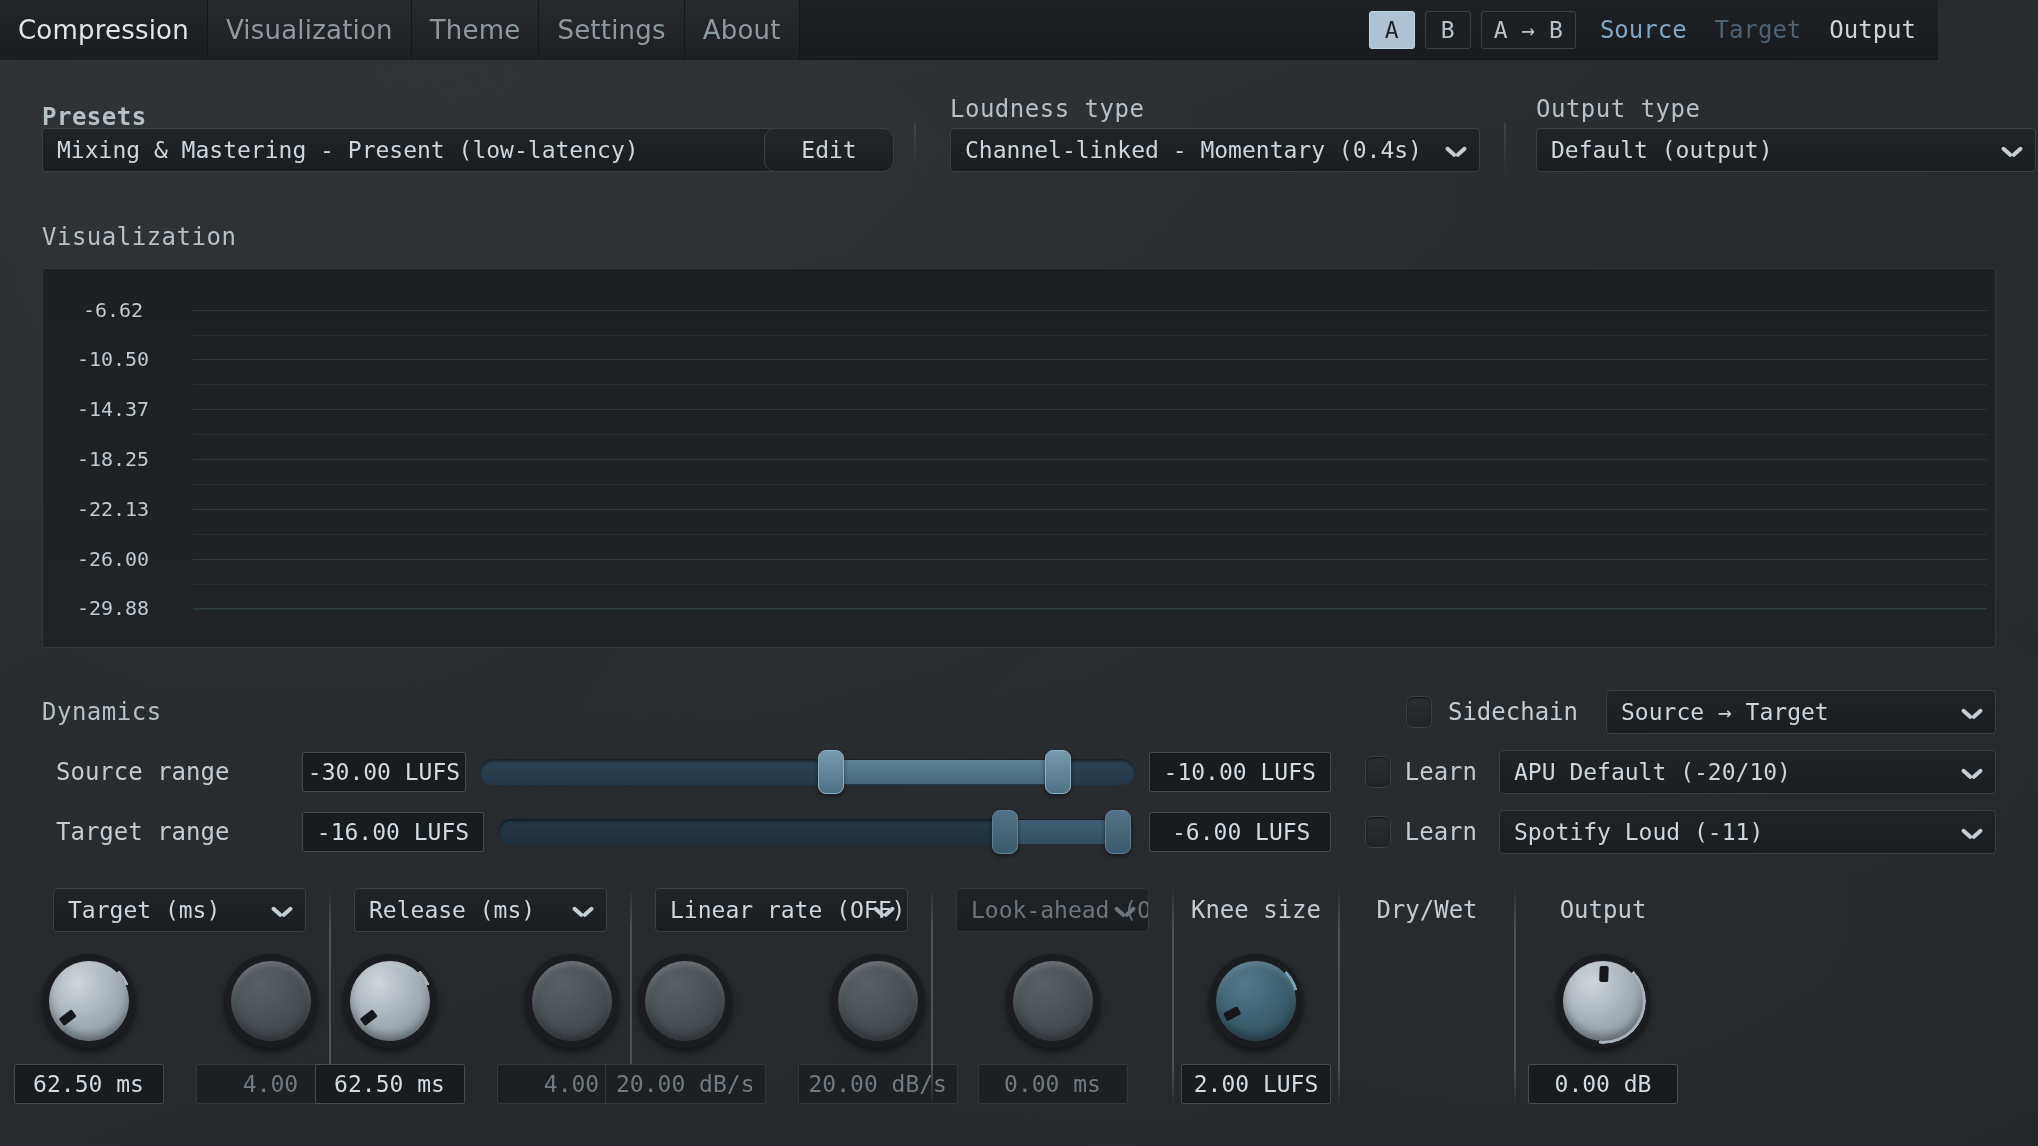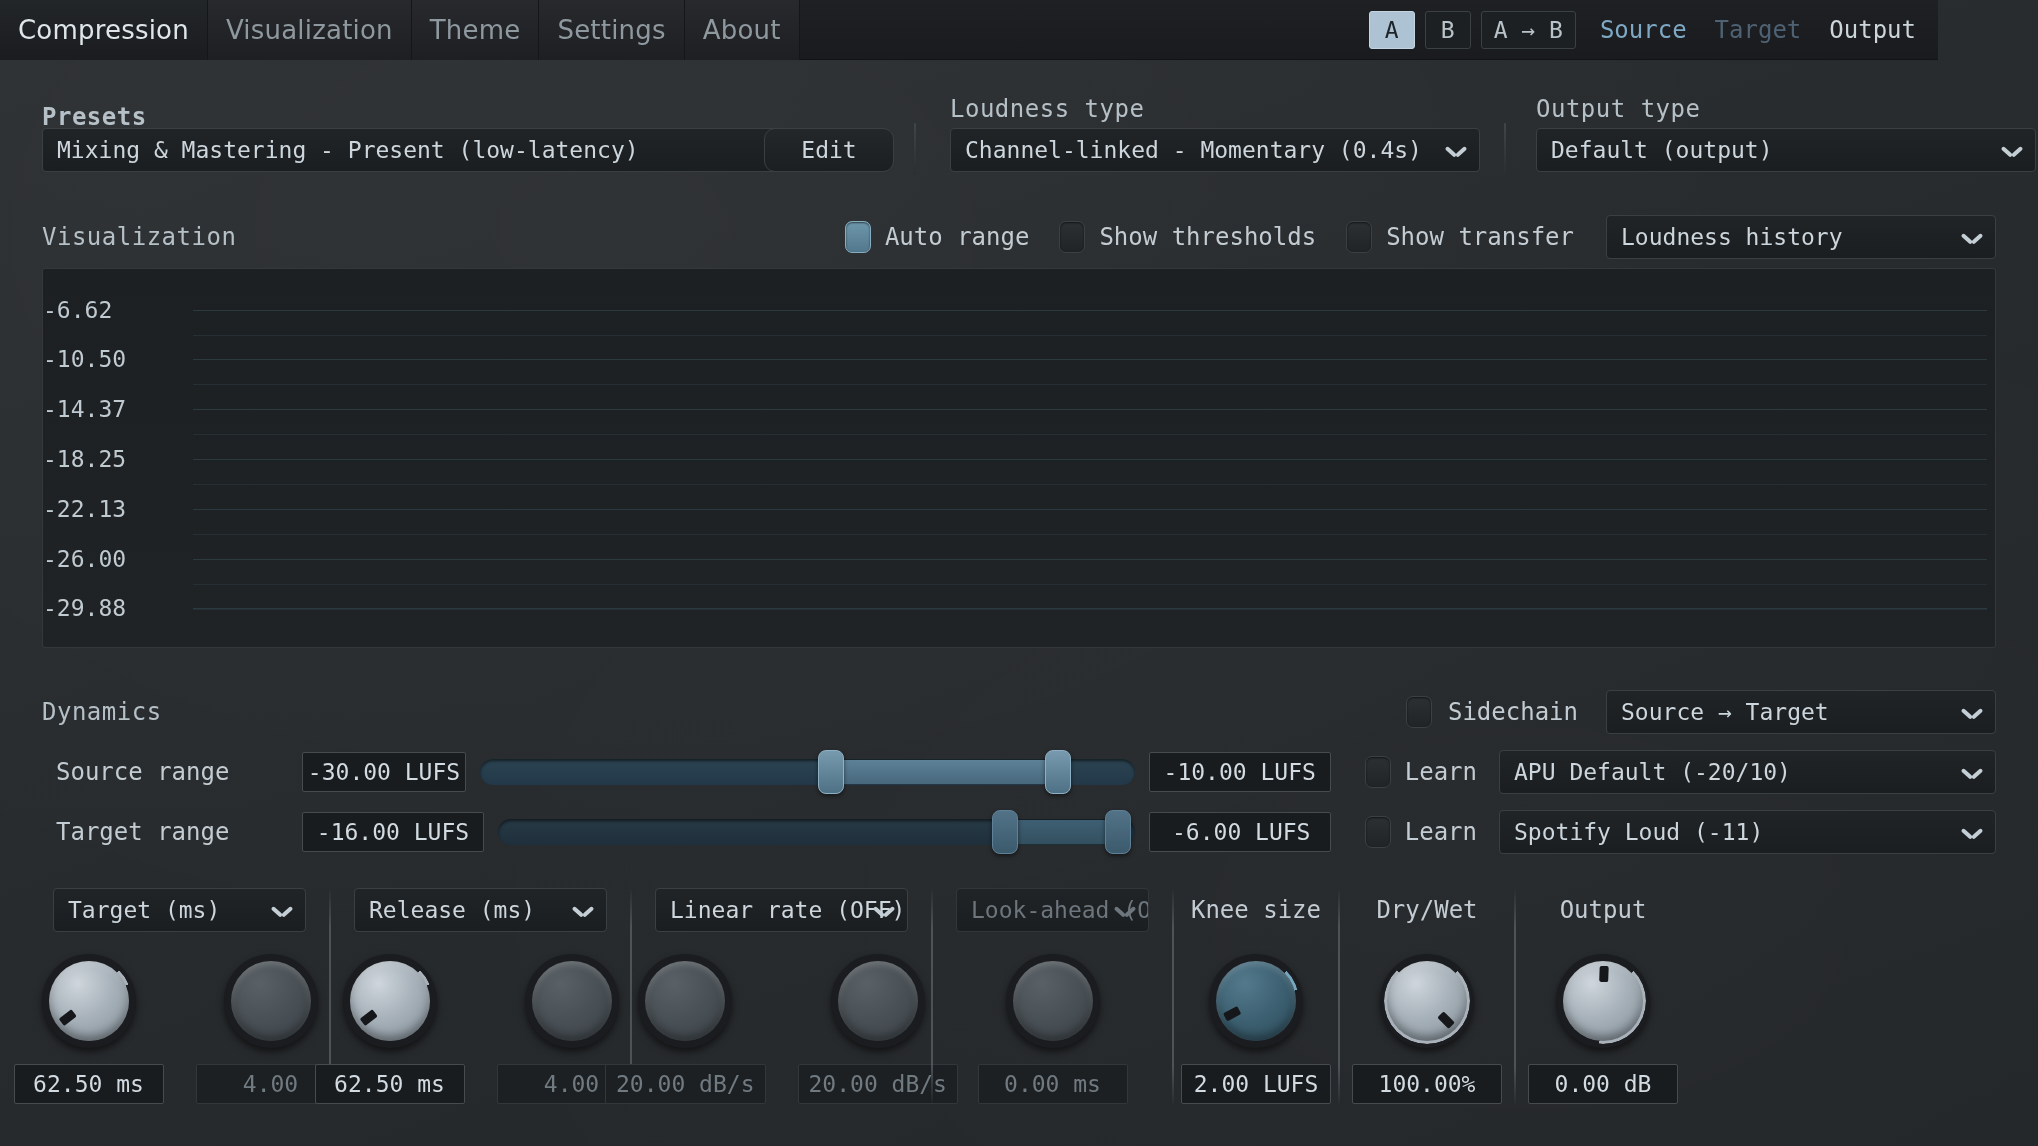--- a/index.html
+++ b/index.html
@@ -126,22 +126,22 @@
   #viz-panel {
     position: absolute; left: 42px; top: 268px; width: 1954px; height: 380px;
     background: linear-gradient(180deg, #1d2023 0%, #202326 100%);
     border: 1px solid #34383c; border-radius: 3px;
     overflow: hidden;
   }
   .gridline { position: absolute; left: 150px; right: 8px; height: 1px; }
   .gridline.major { background: #2b3a40; }
   .gridline.minor { background: #252f34; }
   .ytick {
-    position: absolute; left: 0; width: 140px; text-align: left;
-    font-size: 23px; color: #c0cad1; transform: translateY(-50%);
+    position: absolute; left: 0; width: 140px; text-align: center;
+    font-size: 20px; color: #c0cad1; transform: translateY(-50%);
   }
 
   
   .rngslider {
     position: relative; height: 44px; flex: 1; cursor: pointer;
   }
   .rngtrack {
     position: absolute; left: 0; right: 0; top: 50%; height: 26px;
     transform: translateY(-50%);
     background: linear-gradient(180deg, #2b4351 0%, #23394a 100%);
@@ -254,32 +254,20 @@
   <div style="position:absolute;left:1494px;top:0;" class="section-label">Output type</div>
   <div class="combo" style="position:absolute;left:1494px;top:33px;width:500px;">
     <span>Default (output)</span>
     <span class="chev"></span>
   </div>
 </div>
 
 <div style="position:absolute;left:42px;top:215px;width:1954px;height:44px;display:flex;align-items:center;">
   <div class="section-label">Visualization</div>
 
-  <div style="margin-left:auto;display:flex;align-items:center;gap:14px;">
-    <div class="chk on"></div>
-    <div class="chklbl">Auto range</div>
-    <div class="chk" style="margin-left:16px;"></div>
-    <div class="chklbl">Show thresholds</div>
-    <div class="chk" style="margin-left:16px;"></div>
-    <div class="chklbl">Show transfer</div>
-    <div class="combo" style="width:390px;margin-left:18px;">
-      <span>Loudness history</span>
-      <span class="chev"></span>
-    </div>
-  </div>
 </div>
 
 <div id="viz-panel">
     <div class="gridline major" style="top: 40.6554px;"></div>
     <div class="gridline minor" style="top: 65.5675px;"></div>
     <div class="gridline major" style="top: 90.4797px;"></div>
     <div class="gridline minor" style="top: 115.392px;"></div>
     <div class="gridline major" style="top: 140.304px;"></div>
     <div class="gridline minor" style="top: 165.216px;"></div>
     <div class="gridline major" style="top: 190.128px;"></div>
@@ -453,31 +441,20 @@
             <div class="body"></div>
             <div class="notch" style="transform: translateX(-50%) rotate(-118deg);"></div>
           </div>
           <div class="valbox" style="margin-top: 16px; min-width: 150px;">2.00 LUFS</div>
         </div>
       </div>
     </div>
     <div class="panelsep" style="height: 218px; margin: 0px 12px;"></div>
     <div class="knobgroup" style="flex-direction: column; align-items: center; width: 150px;">
       <div class="knoblabel" style="height: 44px; display: flex; align-items: center;">Dry/Wet</div>
-      <div style="display: flex; gap: 32px; margin-top: 22px;">
-        <div class="knobcell">
-          <div class="knob">
-            <div class="ring"></div>
-            <div class="arc" style="background: conic-gradient(from 45deg, rgb(185, 195, 203) 0deg, rgb(185, 195, 203) 270deg, transparent 270deg); border-radius: 50%; border: none; opacity: 0.9; mask: radial-gradient(circle, transparent 36px, rgb(0, 0, 0) 36px);"></div>
-            <div class="body"></div>
-            <div class="notch" style="transform: translateX(-50%) rotate(135deg);"></div>
-          </div>
-          <div class="valbox" style="margin-top: 16px; min-width: 150px;">100.00%</div>
-        </div>
-      </div>
     </div>
     <div class="panelsep" style="height: 218px; margin: 0px 12px;"></div>
     <div class="knobgroup" style="flex-direction: column; align-items: center; width: 150px;">
       <div class="knoblabel" style="height: 44px; display: flex; align-items: center;">Output</div>
       <div style="display: flex; gap: 32px; margin-top: 22px;">
         <div class="knobcell">
           <div class="knob">
             <div class="ring"></div>
             <div class="arc" style="background: conic-gradient(from 45deg, rgb(185, 195, 203) 0deg, rgb(185, 195, 203) 140deg, transparent 140deg); border-radius: 50%; border: none; opacity: 0.9; mask: radial-gradient(circle, transparent 36px, rgb(0, 0, 0) 36px);"></div>
             <div class="body"></div>

